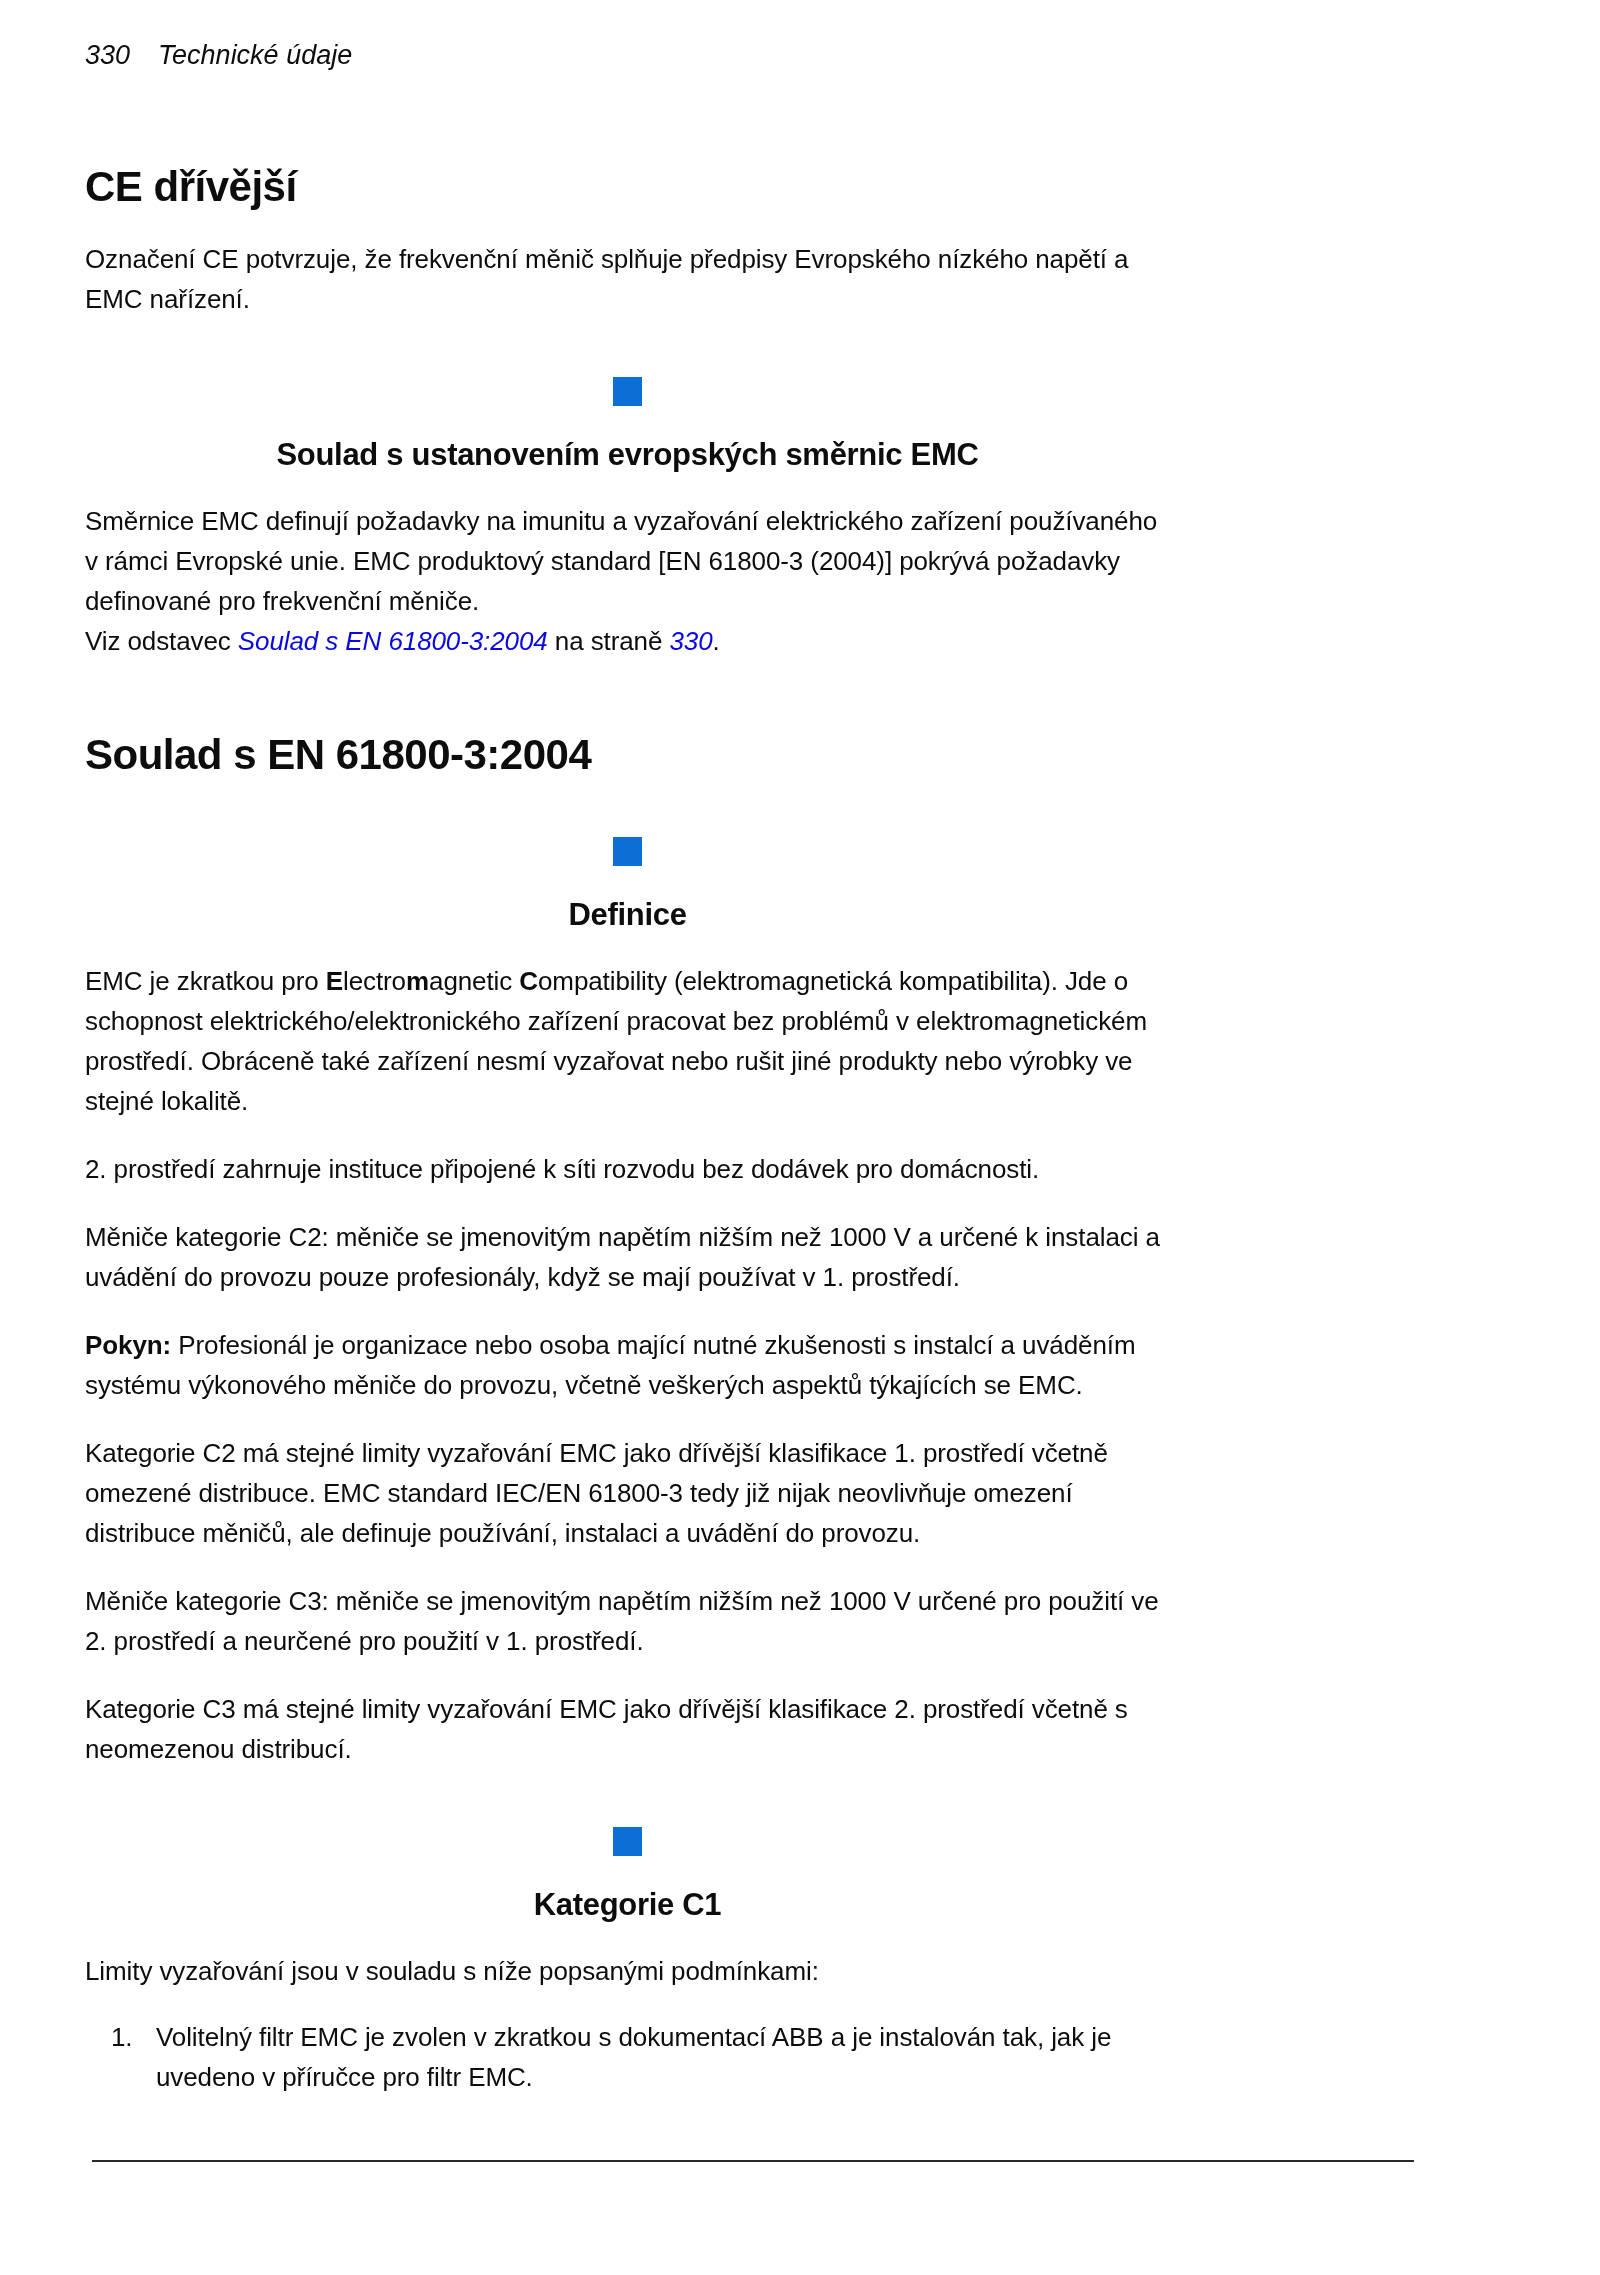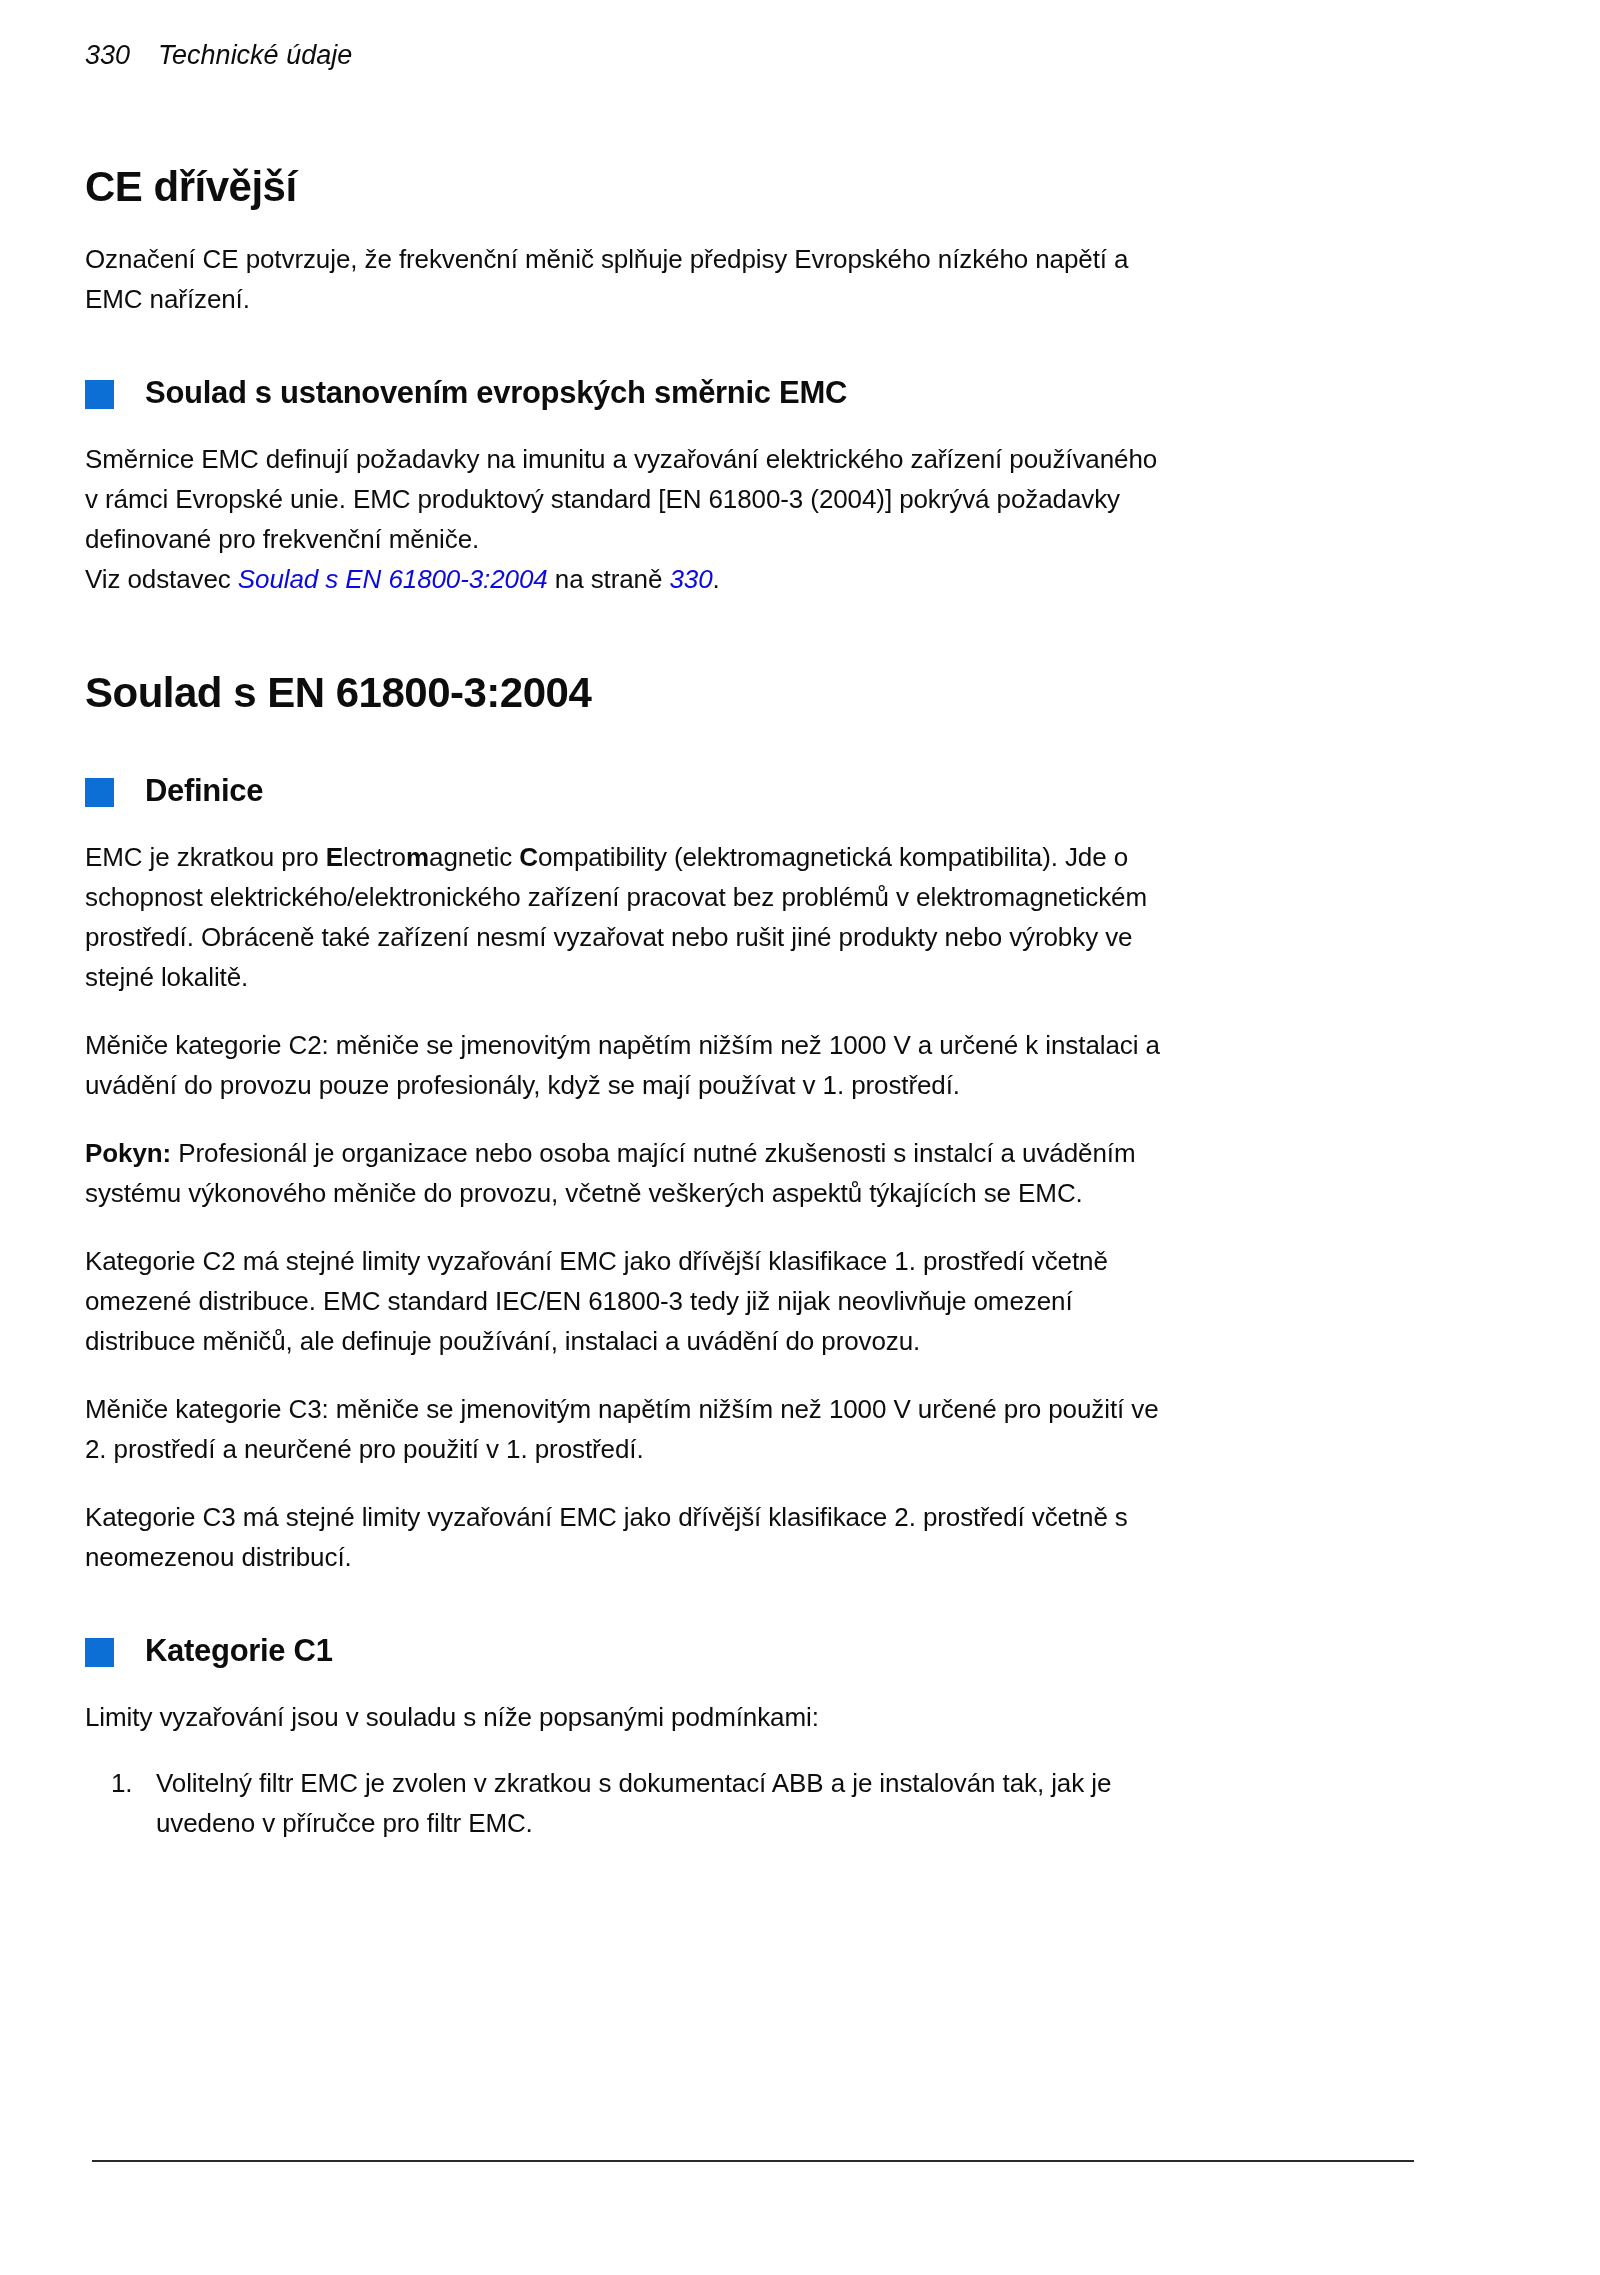--- a/index.html
+++ b/index.html
@@ -30,20 +30,21 @@
     margin: 0;
     letter-spacing: -0.5px;
   }
   .h1-ce { margin-top: 92px; }
   .h1-en { margin-top: 70px; }
   .sec-head {
     display: flex;
     align-items: center;
     gap: 31px;
     margin-top: 56px;
+    flex-direction: column;
   }
   .sec-head .sq {
     width: 29px; height: 29px;
     flex: none;
     margin-top: 2px;
   }
   .sec-head .t {
     font-size: 31px;
     font-weight: bold;
     letter-spacing: -0.3px;
@@ -113,20 +114,21 @@
     <h1 class="h1-en">Soulad s EN 61800-3:2004</h1>
 
     <div class="sec-head">
       <span class="sq accent-bg" style="background: rgb(11, 111, 214);"></span>
       <span class="t">Definice</span>
     </div>
 
     <div class="rich"><span>EMC je zkratkou pro </span><span class="b">E</span><span>lectro</span><span class="b">m</span><span>agnetic </span><span class="b">C</span><span>ompatibility (elektromagnetická kompatibilita). Jde o schopnost elektrického/elektronického zařízení pracovat bez problémů v elektromagnetickém prostředí. Obráceně také zařízení nesmí vyzařovat nebo rušit jiné produkty nebo výrobky ve stejné lokalitě.</span></div>
 
 
+    <p class="body">2. prostředí zahrnuje instituce připojené k síti rozvodu bez dodávek pro domácnosti.</p>
 
     <p class="body">Měniče kategorie C2: měniče se jmenovitým napětím nižším než 1000 V a určené k instalaci a uvádění do provozu pouze profesionály, když se mají používat v 1. prostředí.</p>
 
     <div class="rich"><span class="b">Pokyn:</span><span> Profesionál je organizace nebo osoba mající nutné zkušenosti s instalcí a uváděním systému výkonového měniče do provozu, včetně veškerých aspektů týkajících se EMC.</span></div>
 
     <p class="body">Kategorie C2 má stejné limity vyzařování EMC jako dřívější klasifikace 1. prostředí včetně omezené distribuce. EMC standard IEC/EN 61800-3 tedy již nijak neovlivňuje omezení distribuce měničů, ale definuje používání, instalaci a uvádění do provozu.</p>
 
     <p class="body">Měniče kategorie C3: měniče se jmenovitým napětím nižším než 1000 V určené pro použití ve 2. prostředí a neurčené pro použití v 1. prostředí.</p>
 
     <p class="body">Kategorie C3 má stejné limity vyzařování EMC jako dřívější klasifikace 2. prostředí včetně s neomezenou distribucí.</p>

